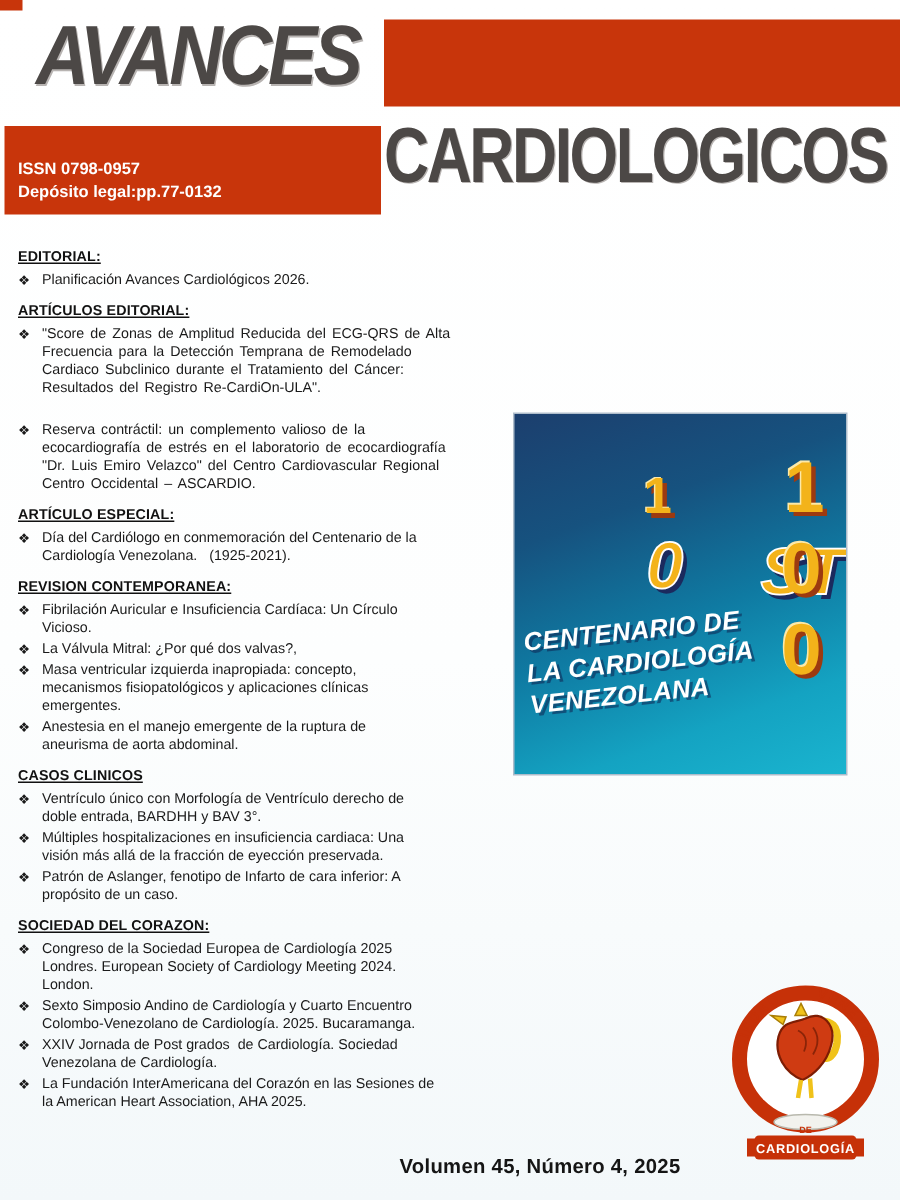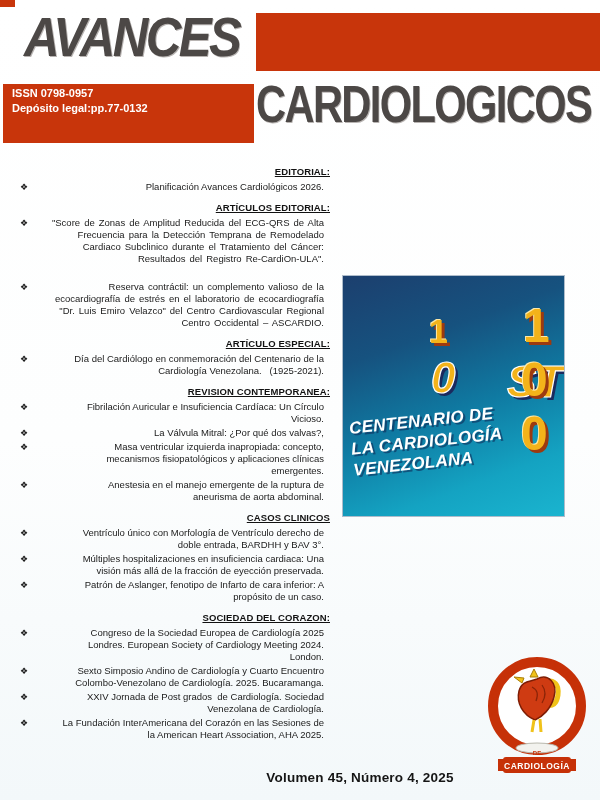--- a/index.html
+++ b/index.html
@@ -19,41 +19,41 @@
   .title-avances {
     position:absolute; left:24px; top:4px;
     font-size:56px; font-weight:900; font-style:italic;
     color:#4c4846; letter-spacing:-3px; white-space:nowrap;
     transform:scaleX(.88); transform-origin:left top;
     text-shadow:1px 1px 0 #b8b4b2;
   }
   .red-block-top { position:absolute; left:256px; top:13px; width:344px; height:58px; background:#c8350b; }
   .issn-bar {
     position:absolute; left:3px; top:84px; width:251px; height:59px;
-    background:#c8350b; color:#ffffff; padding:2px 0 0 9px;
+    background:#c8350b; color:#ffffff; padding:22px 0 0 9px;
     font-size:11px; font-weight:bold; line-height:15px;
   }
   .title-cardio {
     position:absolute; left:256px; top:74px;
     font-size:52px; font-weight:900;
     color:#4c4846; letter-spacing:-2px; white-space:nowrap;
     transform:scaleX(.80); transform-origin:left top;
     text-shadow:1px 1px 0 #b8b4b2;
   }
   .subtitle {
     position:absolute; left:245px; top:142px; width:340px;
     text-align:center; color:#9aa0a8; font-size:11.5px;
     letter-spacing:.8px; line-height:13px; font-weight:500;
   }
   
   .toc {
     position:absolute; left:12px; top:166px; width:318px;
     color:#1a1a1a; font-size:9.5px; line-height:12px;
   }
-  .sec { margin-bottom:9px;text-align:right; }
+  .sec { margin-bottom:9px; }
   .sec-h {
     font-size:9.5px; font-weight:bold; text-decoration:underline;
     margin:0 0 3px 0; color:#111; letter-spacing:.1px;
   }
   .item { display:flex; margin-bottom:2px; align-items:flex-start; }
   .item.spaced { margin-top:16px; }
   .bullet { width:16px; flex:0 0 16px; font-size:9px; line-height:12px; color:#1a1a1a; }
   .itxt { width:296px; white-space:pre-wrap; }
   .item.wide .itxt { word-spacing:1.4px; }
   

